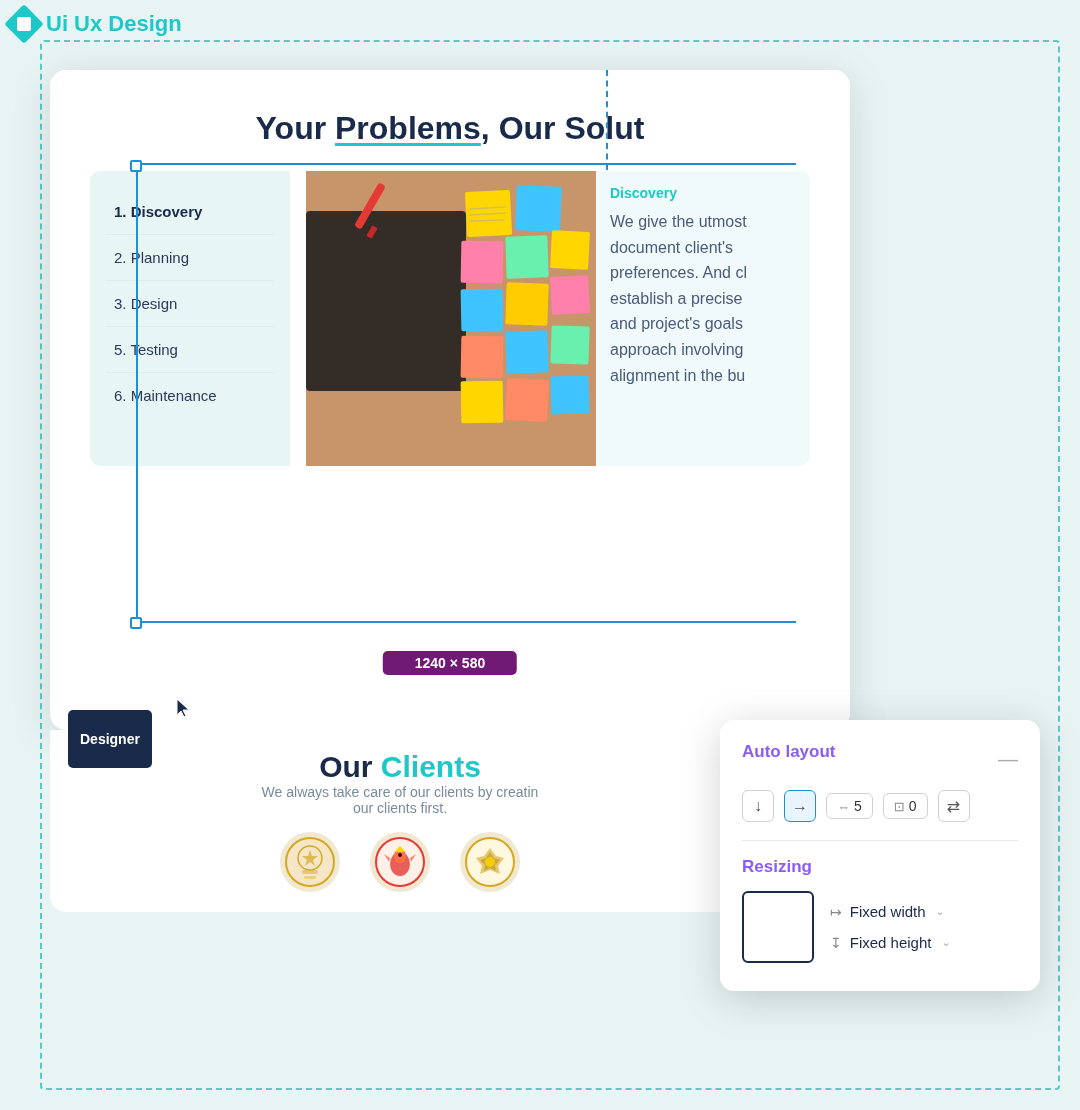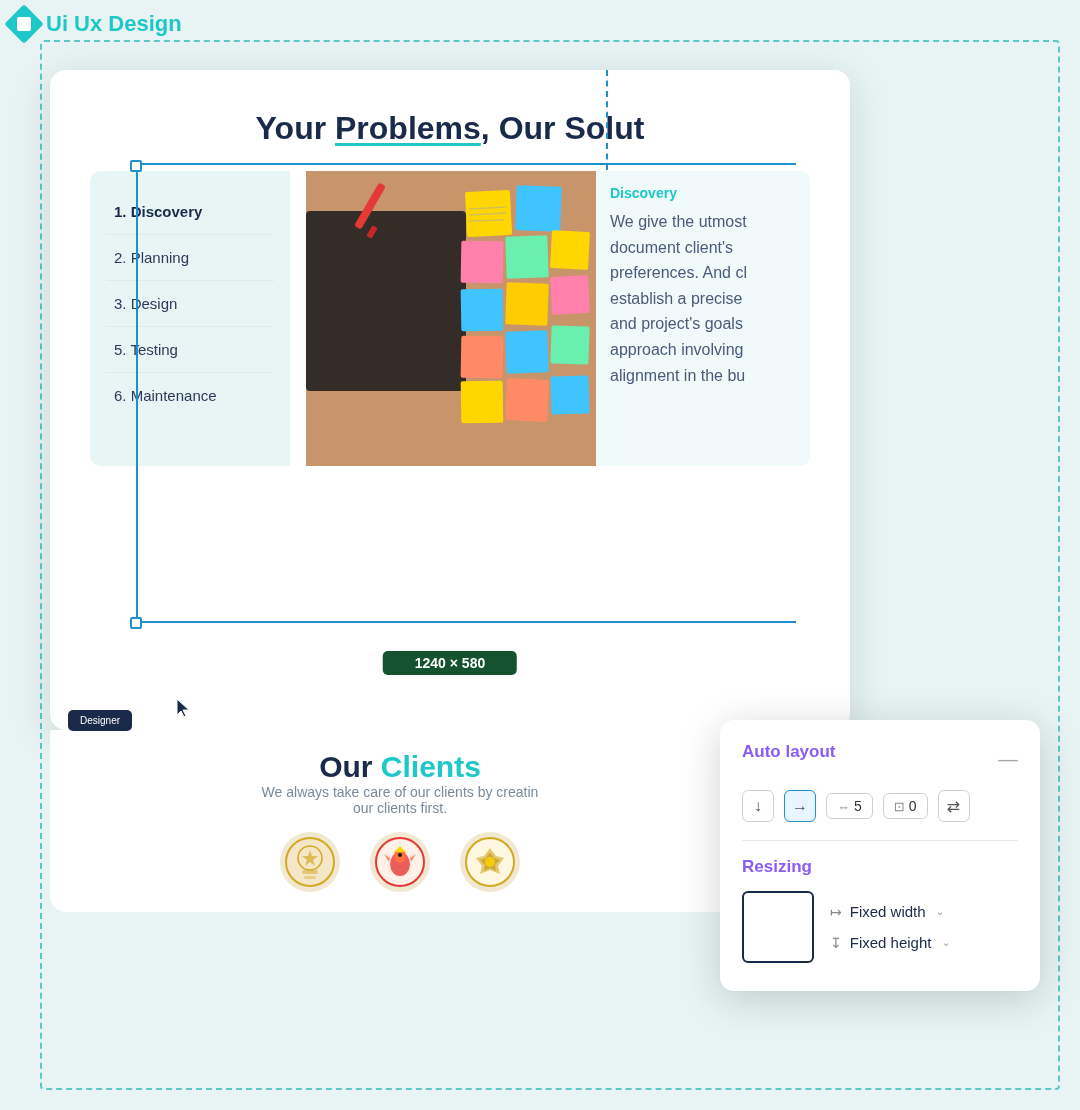--- a/index.html
+++ b/index.html
@@ -95,21 +95,21 @@
       pointer-events: none;
       z-index: 15;
     }
 
     
     .dimension-label {
       position: absolute;
       bottom: 55px;
       left: 50%;
       transform: translateX(-50%);
-      background: #14532d;
+      background: #701a75;
       color: #fff;
       font-size: 14px;
       font-weight: 600;
       padding: 4px 32px;
       border-radius: 5px;
       white-space: nowrap;
       z-index: 20;
     }
 
     
@@ -241,23 +241,23 @@
       flex-shrink: 0;
     }
 
     
     .designer-badge {
       position: absolute;
       top: 710px;
       left: 68px;
       background: #1a2a4a;
       color: #fff;
-      font-size: 10px;
-      font-weight: 400;
-      padding: 5px 12px;
+      font-size: 14px;
+      font-weight: 700;
+      padding: 21px 12px;
       border-radius: 5px;
       z-index: 20;
     }
     .designer-cursor {
       position: absolute;
       top: 697px;
       left: 175px;
       z-index: 21;
     }
 

